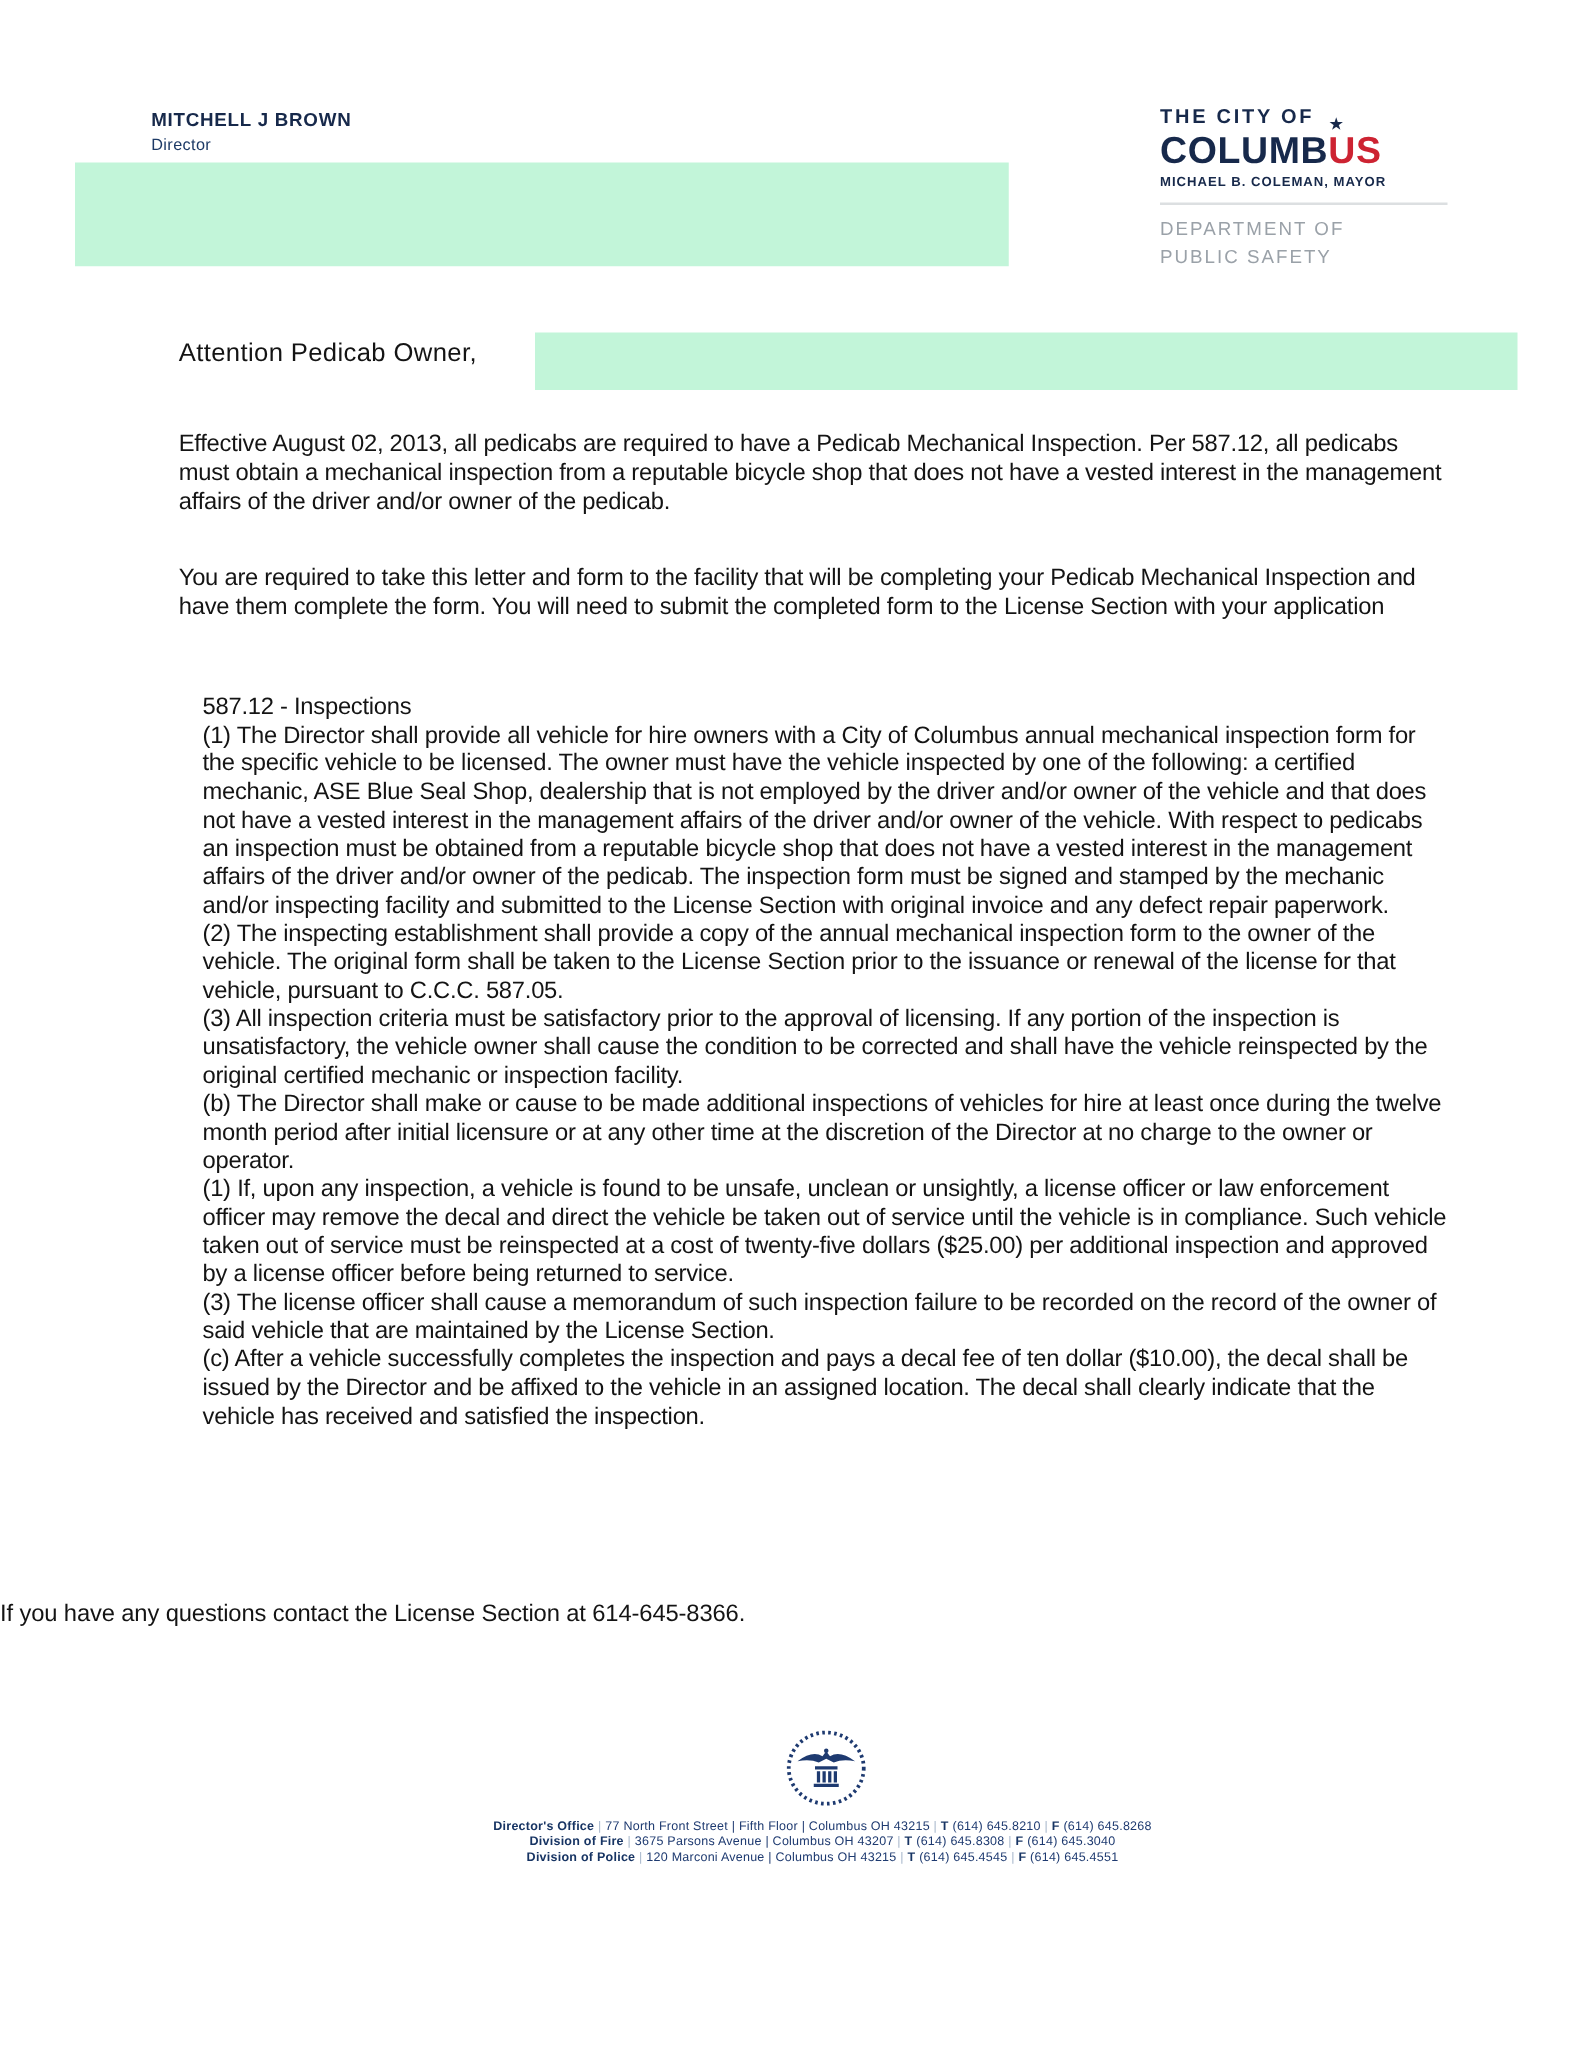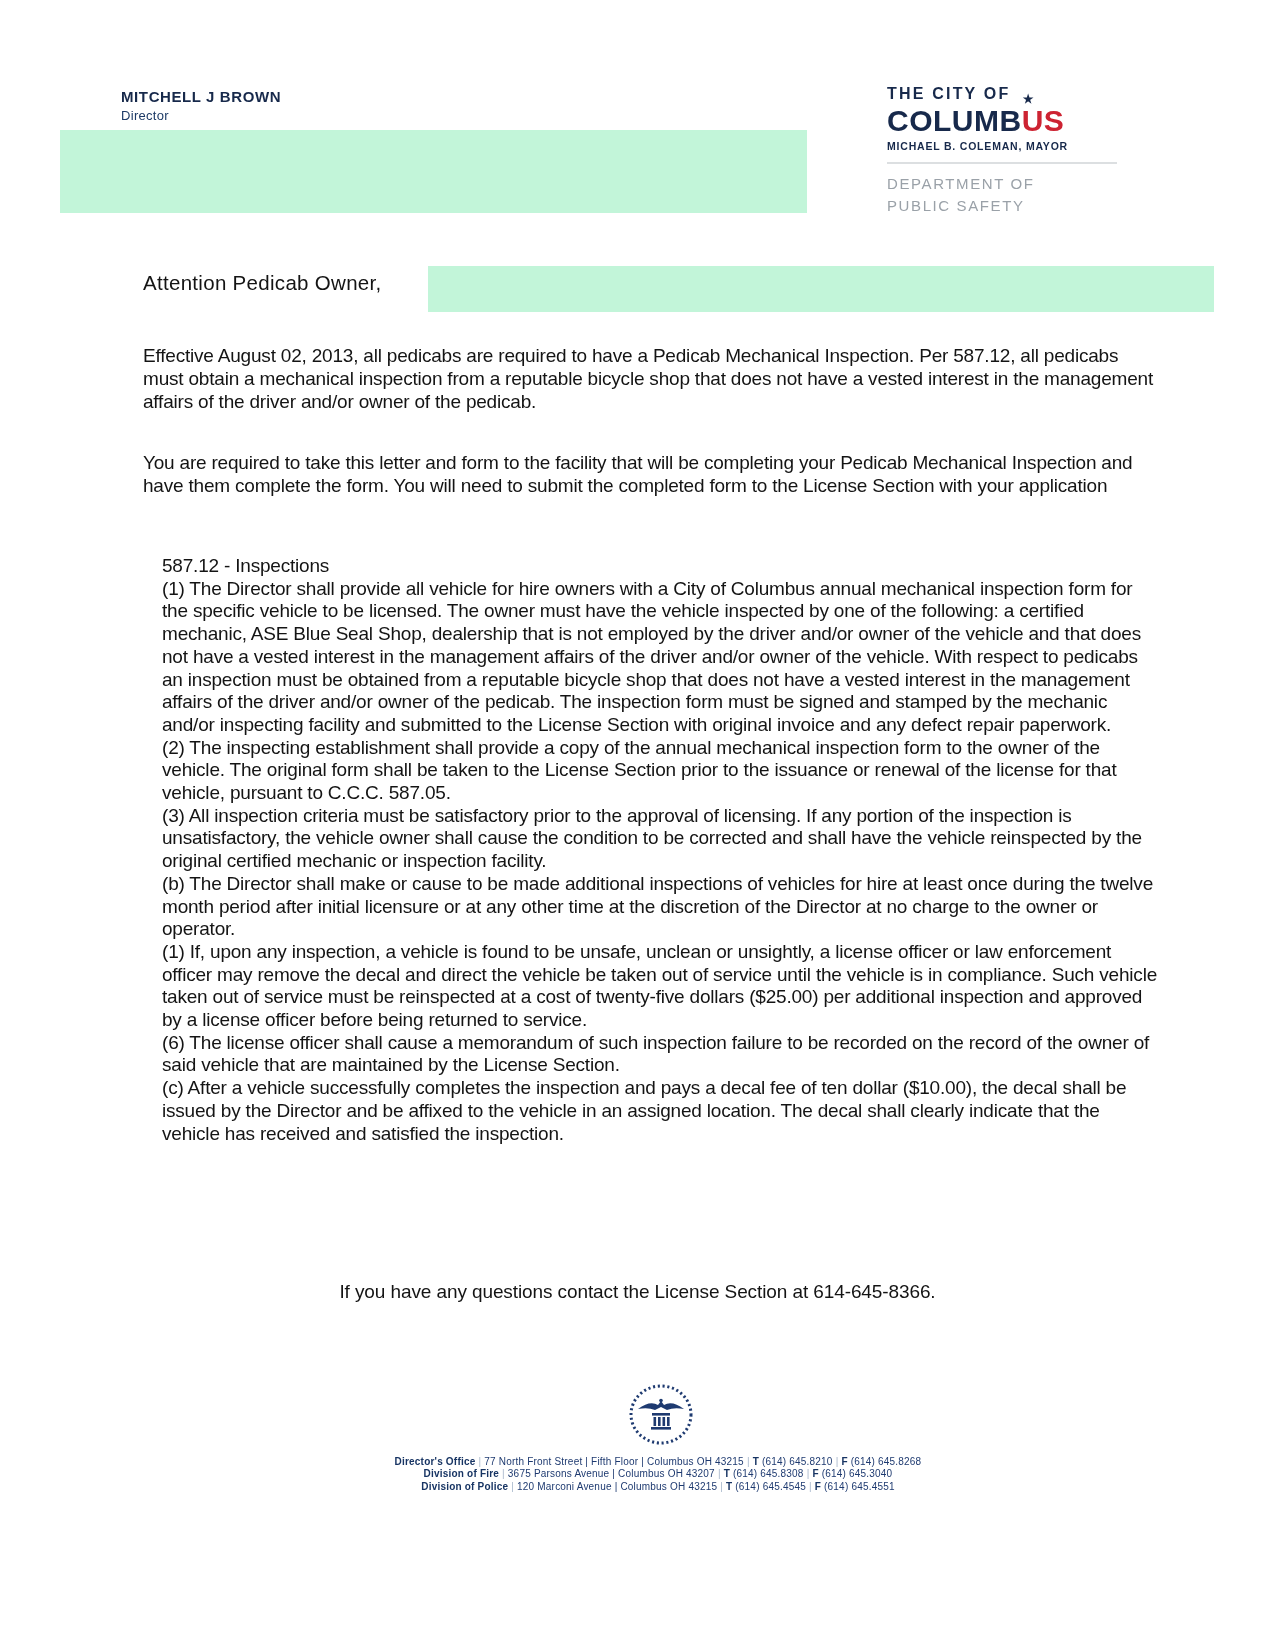--- a/index.html
+++ b/index.html
@@ -20,36 +20,36 @@
     background:#ffffff;
     font-family:"Liberation Sans",sans-serif;
     color:var(--ink);
     overflow:hidden;
   }
   
   .official{position:absolute;left:121px;top:88px;}
   .official-name{font-size:15px;font-weight:bold;color:var(--navy);letter-spacing:.6px;}
   .official-title{font-size:13px;color:#1d3a66;margin-top:3px;letter-spacing:.3px;}
   .redact-1{position:absolute;left:60px;top:130px;width:747px;height:83px;background:var(--highlight);}
-  .logo{position:absolute;left:887px;top:86px;width:250px;line-height:1;}
+  .logo{position:absolute;left:928px;top:86px;width:250px;line-height:1;}
   .logo-cityof{font-size:16px;font-weight:600;color:var(--navy);letter-spacing:2.2px;}
   .logo-wordmark{font-size:30px;font-weight:800;color:var(--navy);letter-spacing:.5px;margin-top:4px;position:relative;display:inline-block;}
   .logo-us{color:var(--red);position:relative;}
   .logo-star{position:absolute;top:-11px;left:1px;font-size:12px;color:var(--navy);letter-spacing:0;}
   .logo-mayor{font-size:10.5px;font-weight:bold;color:var(--navy);letter-spacing:.8px;margin-top:5px;}
   .logo-divider{width:230px;border-top:2px solid var(--divider);margin:10px 0 9px 0;}
   .logo-dept{font-size:15px;font-weight:500;color:var(--gray);letter-spacing:1.6px;line-height:22px;}
   
   .salutation{position:absolute;left:143px;top:271px;font-size:20.5px;letter-spacing:.3px;}
   .redact-2{position:absolute;left:428px;top:266px;width:786px;height:46px;background:var(--highlight);}
   .para{position:absolute;left:143px;width:1012px;font-size:19px;line-height:22.8px;letter-spacing:-.2px;}
   .para-1{top:345px;}
   .para-2{top:452px;}
   .regulation{position:absolute;left:162px;top:555px;width:996px;font-size:19px;line-height:22.7px;letter-spacing:-.2px;}
-  .closing{position:absolute;left:0;top:1281px;width:1275px;text-align:center;font-size:19px;letter-spacing:-.1px;}
+  .closing{position:absolute;left:0;top:1281px;width:1275px;text-align:left;font-size:19px;letter-spacing:-.1px;}
   
   .seal{position:absolute;left:628px;top:1383px;width:66px;height:63px;}
   .footer{position:absolute;left:208px;top:1456px;width:900px;text-align:center;
           font-size:10px;line-height:12.4px;color:var(--footer-navy);letter-spacing:.2px;}
   .footer-row .flabel{font-weight:bold;color:#173463;}
   .footer-row .sep{color:var(--sep);padding:0 3px;}
 </style>
 </head>
 <body>
 
@@ -77,21 +77,21 @@
   <div class="para para-1">Effective August 02, 2013, all pedicabs are required to have a Pedicab Mechanical Inspection. Per 587.12, all pedicabs must obtain a mechanical inspection from a reputable bicycle shop that does not have a vested interest in the management affairs of the driver and/or owner of the pedicab.</div>
   <div class="para para-2">You are required to take this letter and form to the facility that will be completing your Pedicab Mechanical Inspection and have them complete the form. You will need to submit the completed form to the License Section with your application</div>
 
   <div class="regulation">
     <div>587.12 - Inspections</div>
     <div>(1) The Director shall provide all vehicle for hire owners with a City of Columbus annual mechanical inspection form for the specific vehicle to be licensed. The owner must have the vehicle inspected by one of the following: a certified mechanic, ASE Blue Seal Shop, dealership that is not employed by the driver and/or owner of the vehicle and that does not have a vested interest in the management affairs of the driver and/or owner of the vehicle. With respect to pedicabs an inspection must be obtained from a reputable bicycle shop that does not have a vested interest in the management affairs of the driver and/or owner of the pedicab. The inspection form must be signed and stamped by the mechanic and/or inspecting facility and submitted to the License Section with original invoice and any defect repair paperwork.</div>
     <div>(2) The inspecting establishment shall provide a copy of the annual mechanical inspection form to the owner of the vehicle. The original form shall be taken to the License Section prior to the issuance or renewal of the license for that vehicle, pursuant to C.C.C. 587.05.</div>
     <div>(3) All inspection criteria must be satisfactory prior to the approval of licensing. If any portion of the inspection is unsatisfactory, the vehicle owner shall cause the condition to be corrected and shall have the vehicle reinspected by the original certified mechanic or inspection facility.</div>
     <div>(b) The Director shall make or cause to be made additional inspections of vehicles for hire at least once during the twelve month period after initial licensure or at any other time at the discretion of the Director at no charge to the owner or operator.</div>
     <div>(1) If, upon any inspection, a vehicle is found to be unsafe, unclean or unsightly, a license officer or law enforcement officer may remove the decal and direct the vehicle be taken out of service until the vehicle is in compliance. Such vehicle taken out of service must be reinspected at a cost of twenty-five dollars ($25.00) per additional inspection and approved by a license officer before being returned to service.</div>
-    <div>(6) The license officer shall cause a memorandum of such inspection failure to be recorded on the record of the owner of said vehicle that are maintained by the License Section.</div>
+    <div>(3) The license officer shall cause a memorandum of such inspection failure to be recorded on the record of the owner of said vehicle that are maintained by the License Section.</div>
     <div>(c) After a vehicle successfully completes the inspection and pays a decal fee of ten dollar ($10.00), the decal shall be issued by the Director and be affixed to the vehicle in an assigned location. The decal shall clearly indicate that the vehicle has received and satisfied the inspection.</div>
   </div>
 
   <div class="closing">If you have any questions contact the License Section at 614-645-8366.</div>
 
   <div class="seal">
     <svg viewBox="0 0 66 63" width="66" height="63">
       <ellipse cx="33" cy="31.5" rx="30" ry="28.5" fill="none" stroke="#1e3a70" stroke-width="3" stroke-dasharray="2.1 2.7"></ellipse>
       <path d="M10 26 Q22 17 30 22 L33 18 L36 22 Q44 17 56 26 Q46 24 39 27 L33 24 L27 27 Q20 24 10 26 Z" fill="#1e3a70"></path>
       <circle cx="33" cy="17.5" r="1.8" fill="#1e3a70"></circle>

